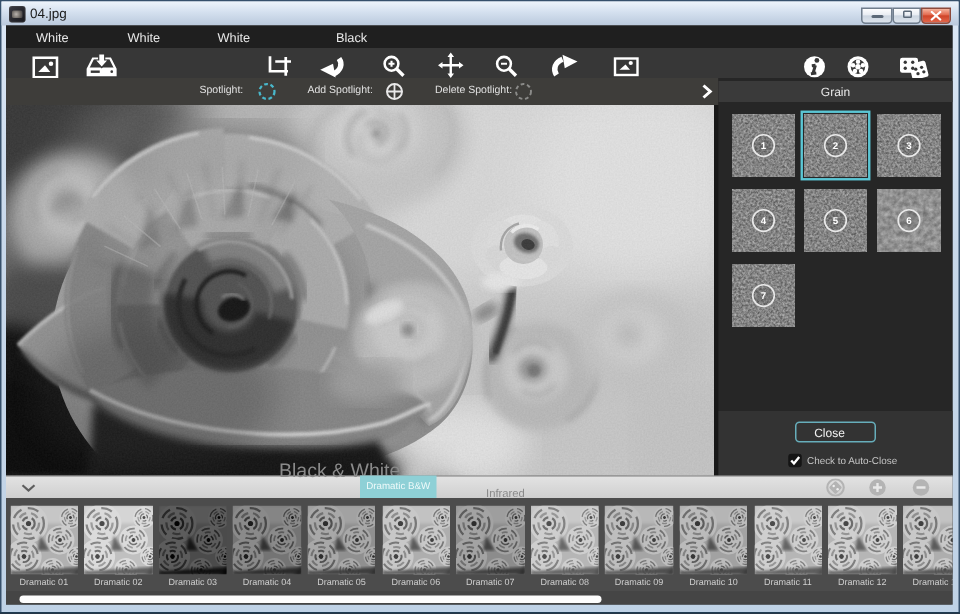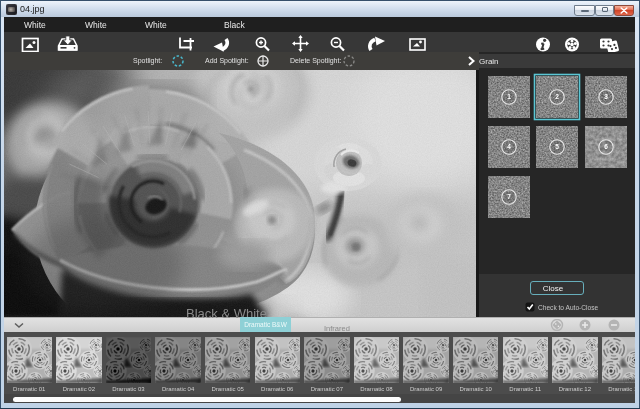--- a/index.html
+++ b/index.html
@@ -337,21 +337,21 @@
 <path d="M337 85 C341 80 349 79 355 83" fill="none" stroke="#ededed" stroke-width="2.4"></path>
 <path d="M355 101 C349 105 342 104 338 100" fill="none" stroke="#c6c6c6" stroke-width="1.8"></path>
 <path d="M330 97 C329 88 334 81 342 79" fill="none" stroke="#a6a6a6" stroke-width="1.6"></path>
 <ellipse cx="330" cy="118" rx="13" ry="6" fill="#e6e6e6" filter="url(#b2)"></ellipse>
 </g>
 <rect width="472" height="247" filter="url(#photonoise)" opacity="0.05"></rect>
 </svg>
 
 <div class="abs" style="left:479px;top:52px;width:156px;height:265px;background:#262626"></div>
 <div class="abs" style="left:479px;top:54px;width:156px;height:14px;background:#3a3a3a"></div>
-<div class="lbl" style="left:479px;top:56.5px;width:156px;text-align:left;font-size:8px;color:#e8e8e8">Grain</div>
+<div class="lbl" style="left:479px;top:56.5px;width:156px;text-align:center;font-size:8px;color:#e8e8e8">Grain</div>
 <svg class="abs" style="left:479px;top:68px" width="156" height="160" viewBox="0 0 156 160">
   <defs>
     <filter id="gn" color-interpolation-filters="sRGB" x="0%" y="0%" width="100%" height="100%">
       <feTurbulence type="fractalNoise" baseFrequency="0.65" numOctaves="3" seed="7"></feTurbulence>
       <feColorMatrix type="matrix" values="1 0 0 0 0  1 0 0 0 0  1 0 0 0 0  0 0 0 0 1"></feColorMatrix>
       <feComponentTransfer>
           <feFuncR type="linear" slope="0.50" intercept="0.27"></feFuncR>
           <feFuncG type="linear" slope="0.50" intercept="0.27"></feFuncG>
           <feFuncB type="linear" slope="0.50" intercept="0.27"></feFuncB>
         </feComponentTransfer>

